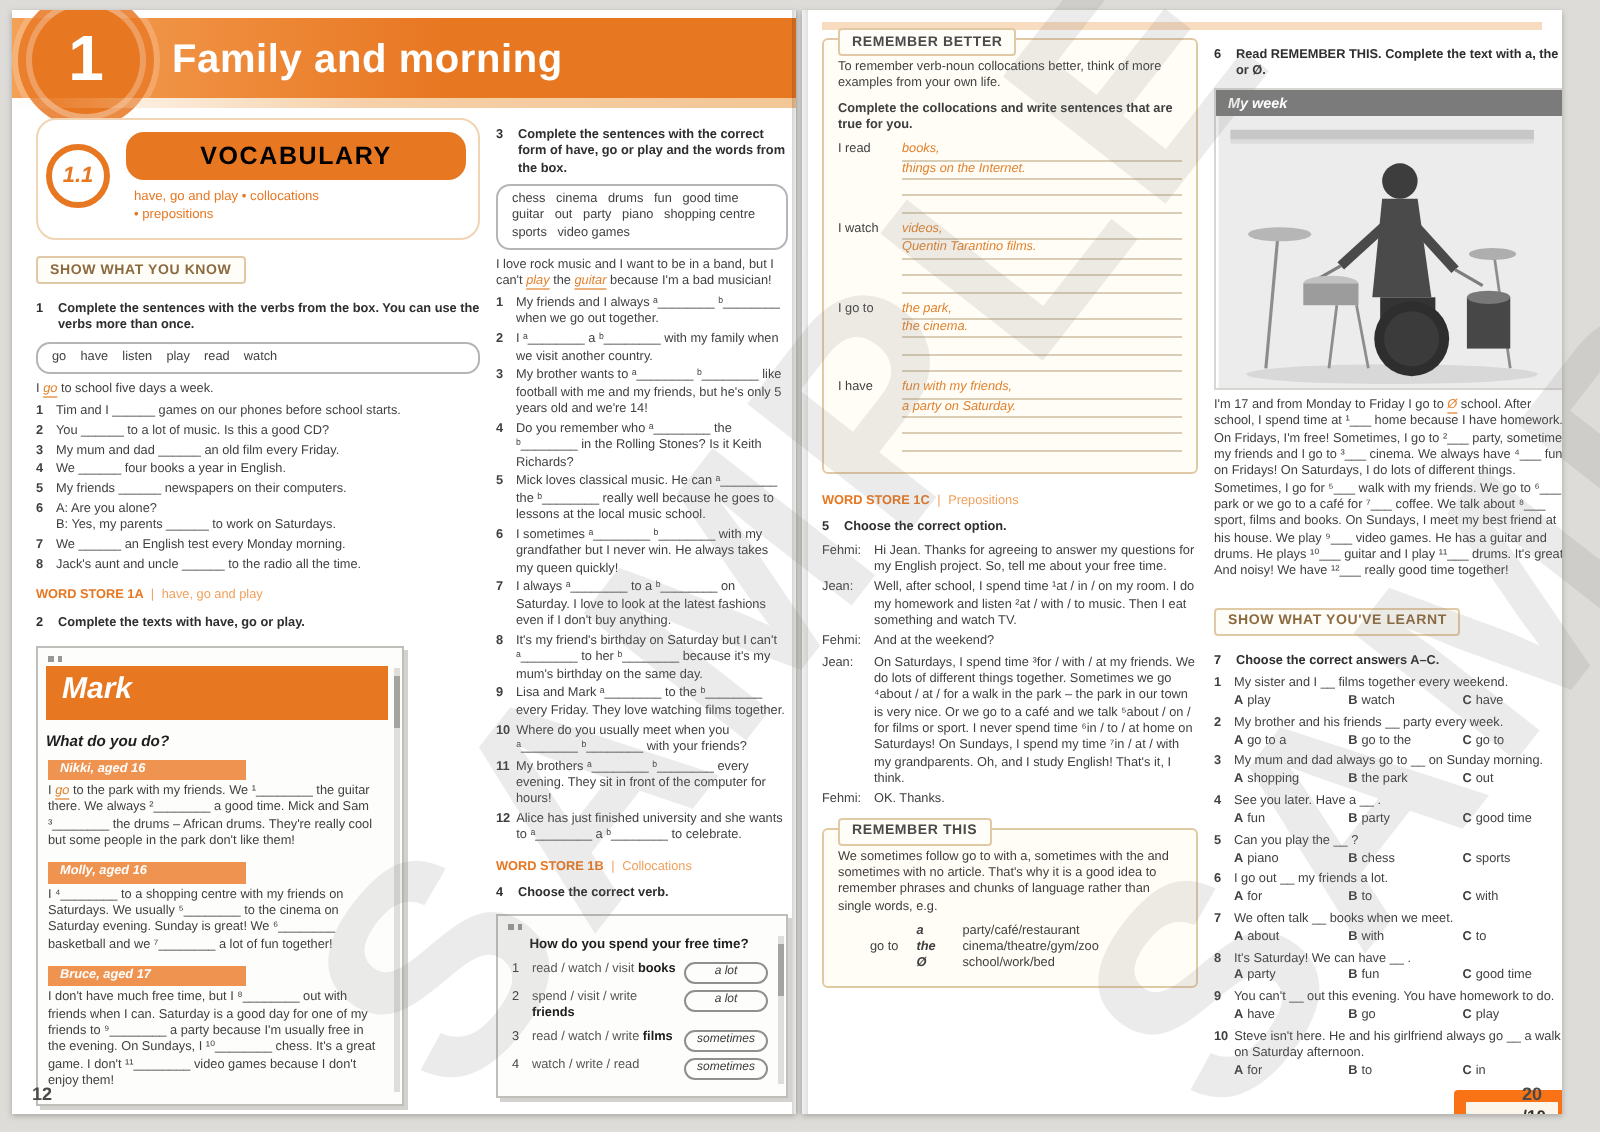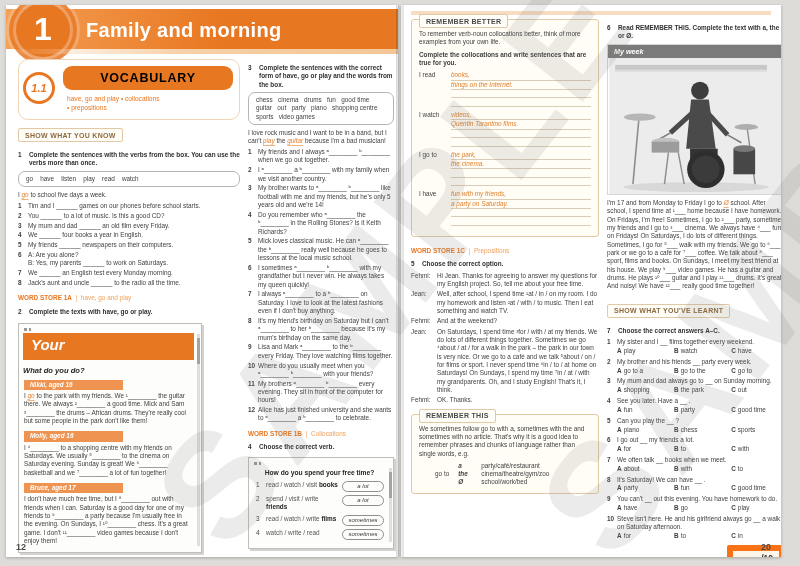--- a/index.html
+++ b/index.html
@@ -184,21 +184,21 @@
         <span class="n">2</span>
         <span>Complete the texts with have, go or play.</span>
       </div>
 
       <div class="win ft-card">
         <div class="chrome">
             <span class="dot"></span>
             <span class="dot"></span>
           </div>
         <div class="ft-header">
-          <div>Your</div>
+          <div>Mark</div>
         </div>
         <div class="ft-sub">What do you do?</div>
 
           <div class="ft-entry">
             <div class="ft-name">Nikki, aged 16</div>
             <div class="ft-text"><span>I </span><span class="hand">go</span><span> to the park with my friends. We ¹________ the guitar there. We always ²________ a good time. Mick and Sam ³________ the drums – African drums. They're really cool but some people in the park don't like them!</span></div>
           </div>
 
           <div class="ft-entry">
             <div class="ft-name">Molly, aged 16</div>

